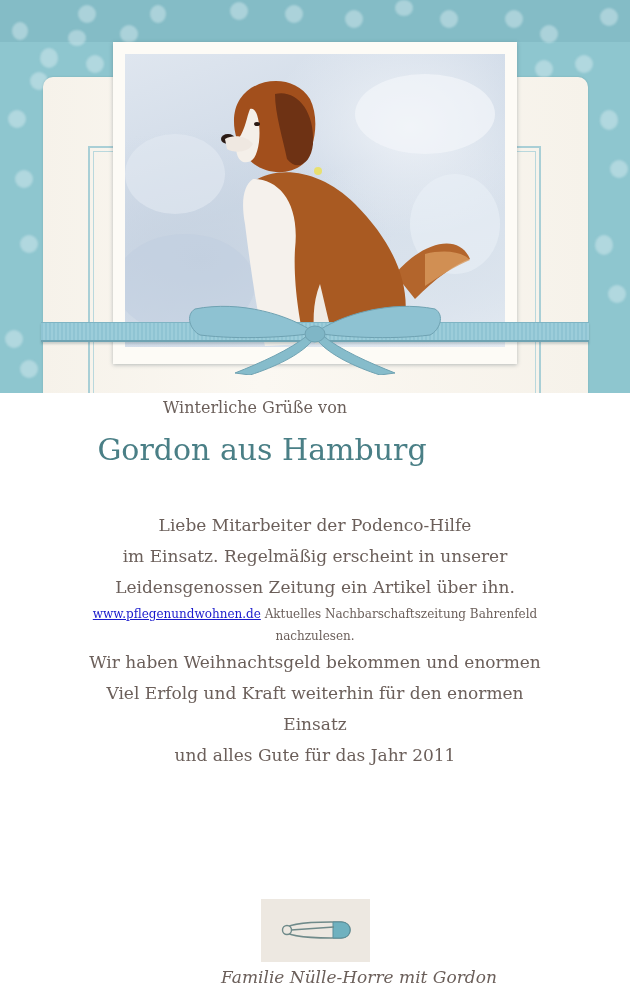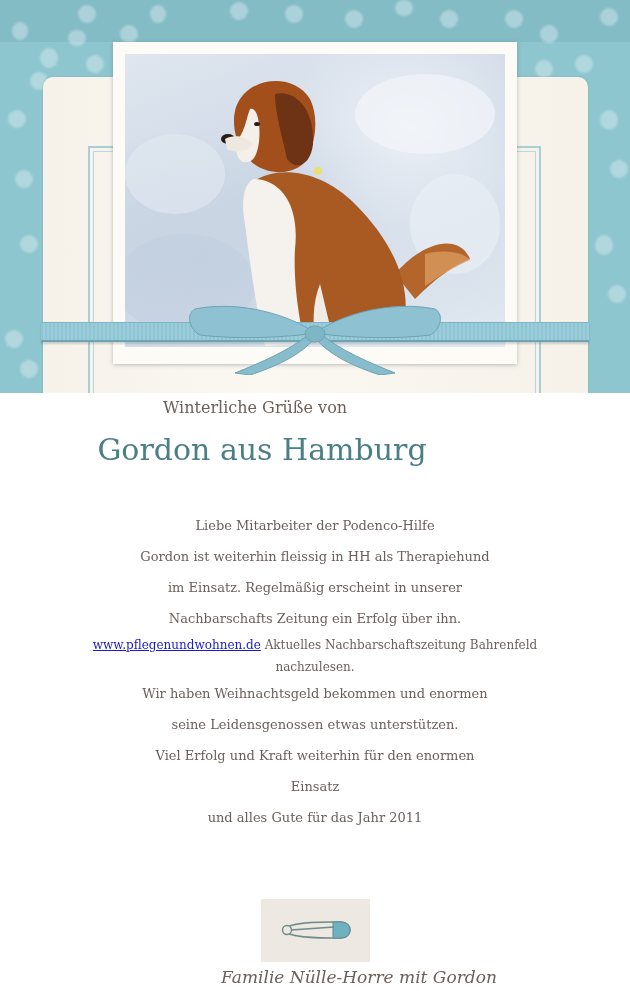--- a/index.html
+++ b/index.html
@@ -67,21 +67,21 @@
       font-size: 16px; color: #6b5f5a; line-height: 22px;
     }
     .title {
       position: absolute; left: 0; top: 430px; width: 524px; text-align: center;
       font-size: 30px; color: #4a7f86; line-height: 40px;
     }
     .body-text {
       position: absolute; left: 60px; top: 510px; width: 510px; text-align: center;
       color: #6b5f5a;
     }
-    .body-text .line { font-size: 13px; line-height: 31px; display: block; }
+    .body-text .line { font-size: 17px; line-height: 31px; display: block; }
     .body-text .small { font-size: 12px; line-height: 22px; display: block; }
     .body-text .link { color: #1a1acc; text-decoration: underline; }
 
     .pin-box {
       position: absolute; left: 261px; top: 899px; width: 109px; height: 63px;
       background: #ede8e1;
     }
     .signature {
       position: absolute; left: 0; top: 965px; width: 630px; text-align: center;
       font-size: 17px; font-style: italic; color: #6b5f5a; line-height: 24px; margin-left: 44px;
@@ -166,27 +166,25 @@
     <path d="M142 40 C160 55, 190 68, 215 78 L200 80 C175 72, 150 60, 138 46 Z" fill="#86bccb" stroke="#6fa2b2" stroke-width="1"></path>
     <ellipse cx="135" cy="39" rx="10" ry="8" fill="#7fb6c6" stroke="#6fa2b2" stroke-width="1"></ellipse>
   </svg>
 </div>
 
 <div class="greeting">Winterliche Grüße von</div>
 <h1 class="title" style="font-weight:normal">Gordon aus Hamburg</h1>
 
 <div class="body-text">
   <span class="line">Liebe Mitarbeiter der Podenco-Hilfe</span>
-  <span class="line">Gordon ist weiterhin fleissig in HH als Therapiehund</span>
   <span class="line">im Einsatz. Regelmäßig erscheint in unserer</span>
-  <span class="line">Nachbarschafts Zeitung ein Erfolg über ihn.</span>
+  <span class="line">Leidensgenossen Zeitung ein Artikel über ihn.</span>
   <span class="small"><a class="link">www.pflegenundwohnen.de</a><span> Aktuelles Nachbarschaftszeitung Bahrenfeld</span></span>
   <span class="small">nachzulesen.</span>
   <span class="line">Wir haben Weihnachtsgeld bekommen und enormen</span>
-  <span class="line">seine Leidensgenossen etwas unterstützen.</span>
   <span class="line">Viel Erfolg und Kraft weiterhin für den enormen</span>
   <span class="line">Einsatz</span>
   <span class="line">und alles Gute für das Jahr 2011</span>
 </div>
 
 <div class="pin-box">
   <svg width="109" height="63" viewBox="0 0 109 63" xmlns="http://www.w3.org/2000/svg">
     <path d="M24 31 C24 26, 40 23, 70 23 L80 23 C86 23, 89 27, 89 31 C89 35, 86 39, 80 39 L70 39 C40 39, 24 36, 24 31 Z" fill="none" stroke="#6f8a8a" stroke-width="1.6"></path>
     <path d="M72 23 L80 23 C86 23, 89 27, 89 31 C89 35, 86 39, 80 39 L72 39 Z" fill="#6fb1bf" stroke="#5a8f9b" stroke-width="1"></path>
     <line x1="30" y1="31" x2="73" y2="28" stroke="#6f8a8a" stroke-width="1.4"></line>

